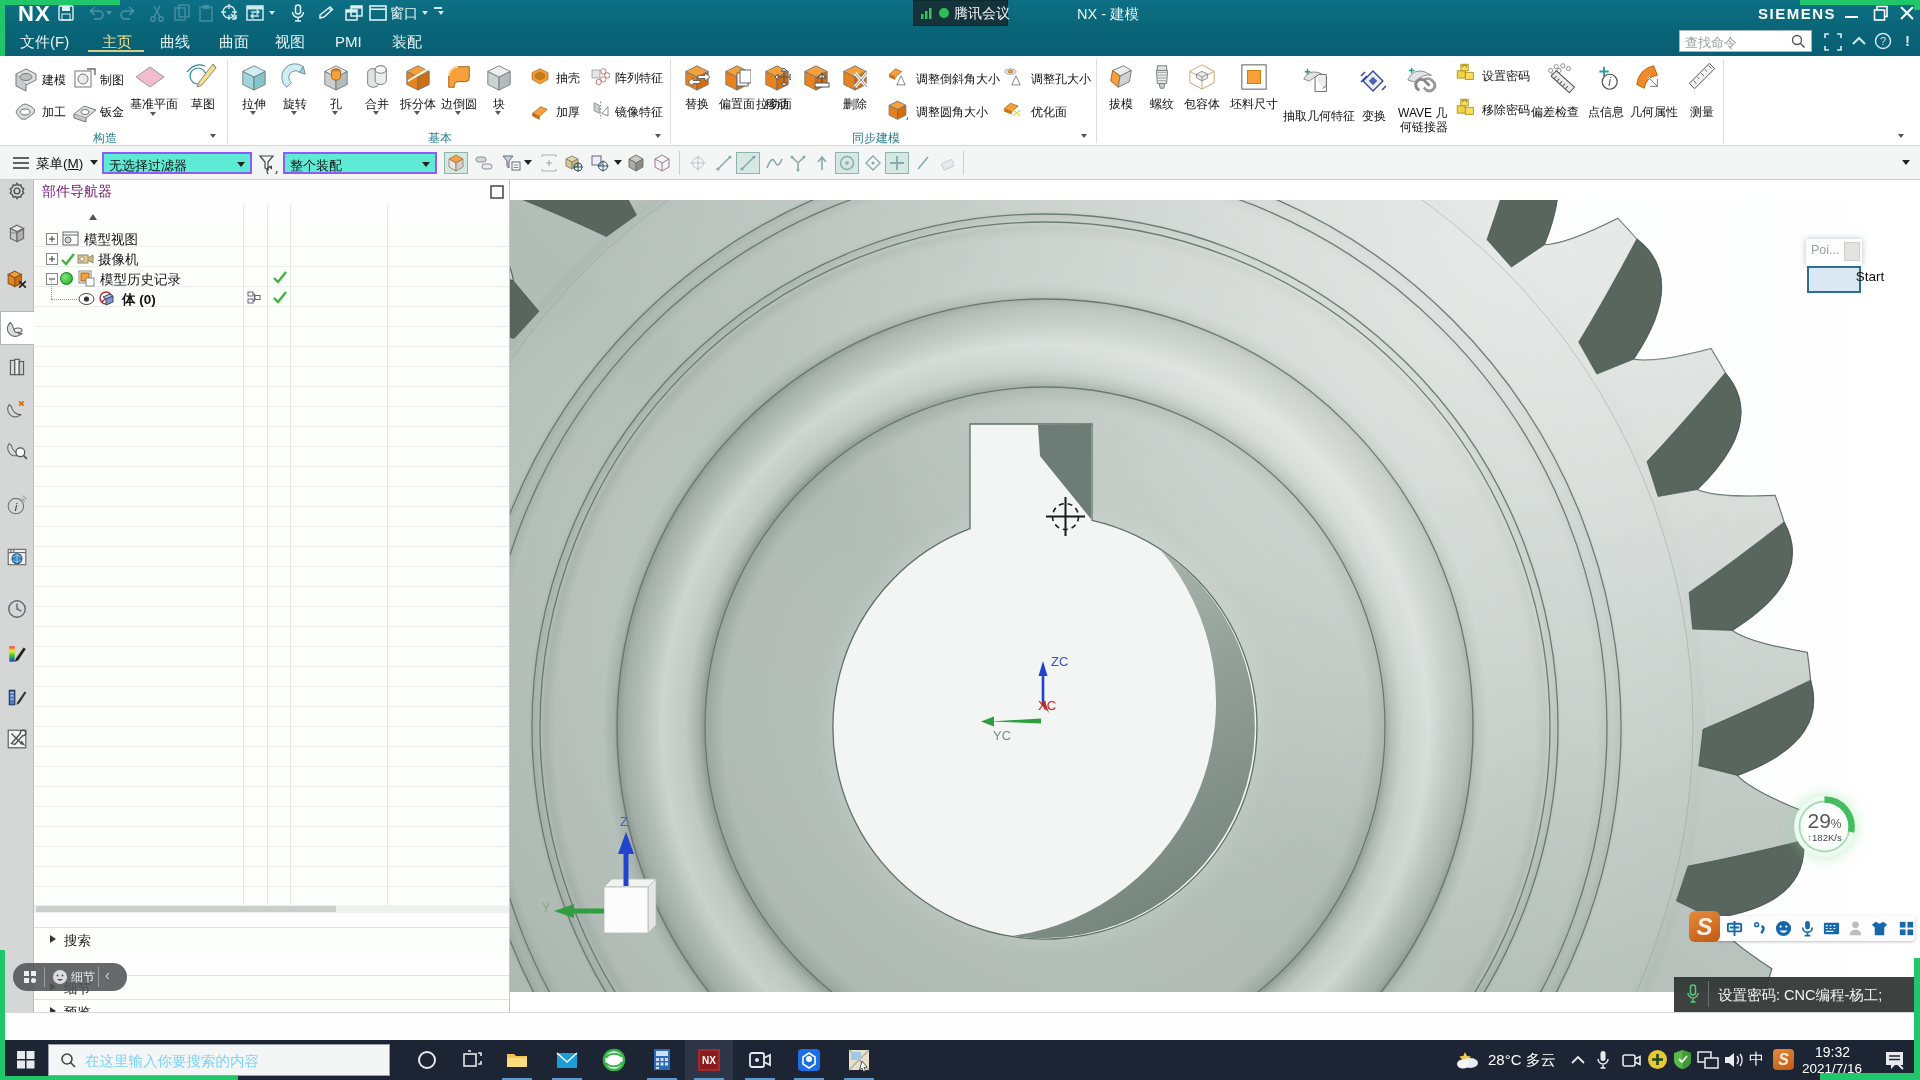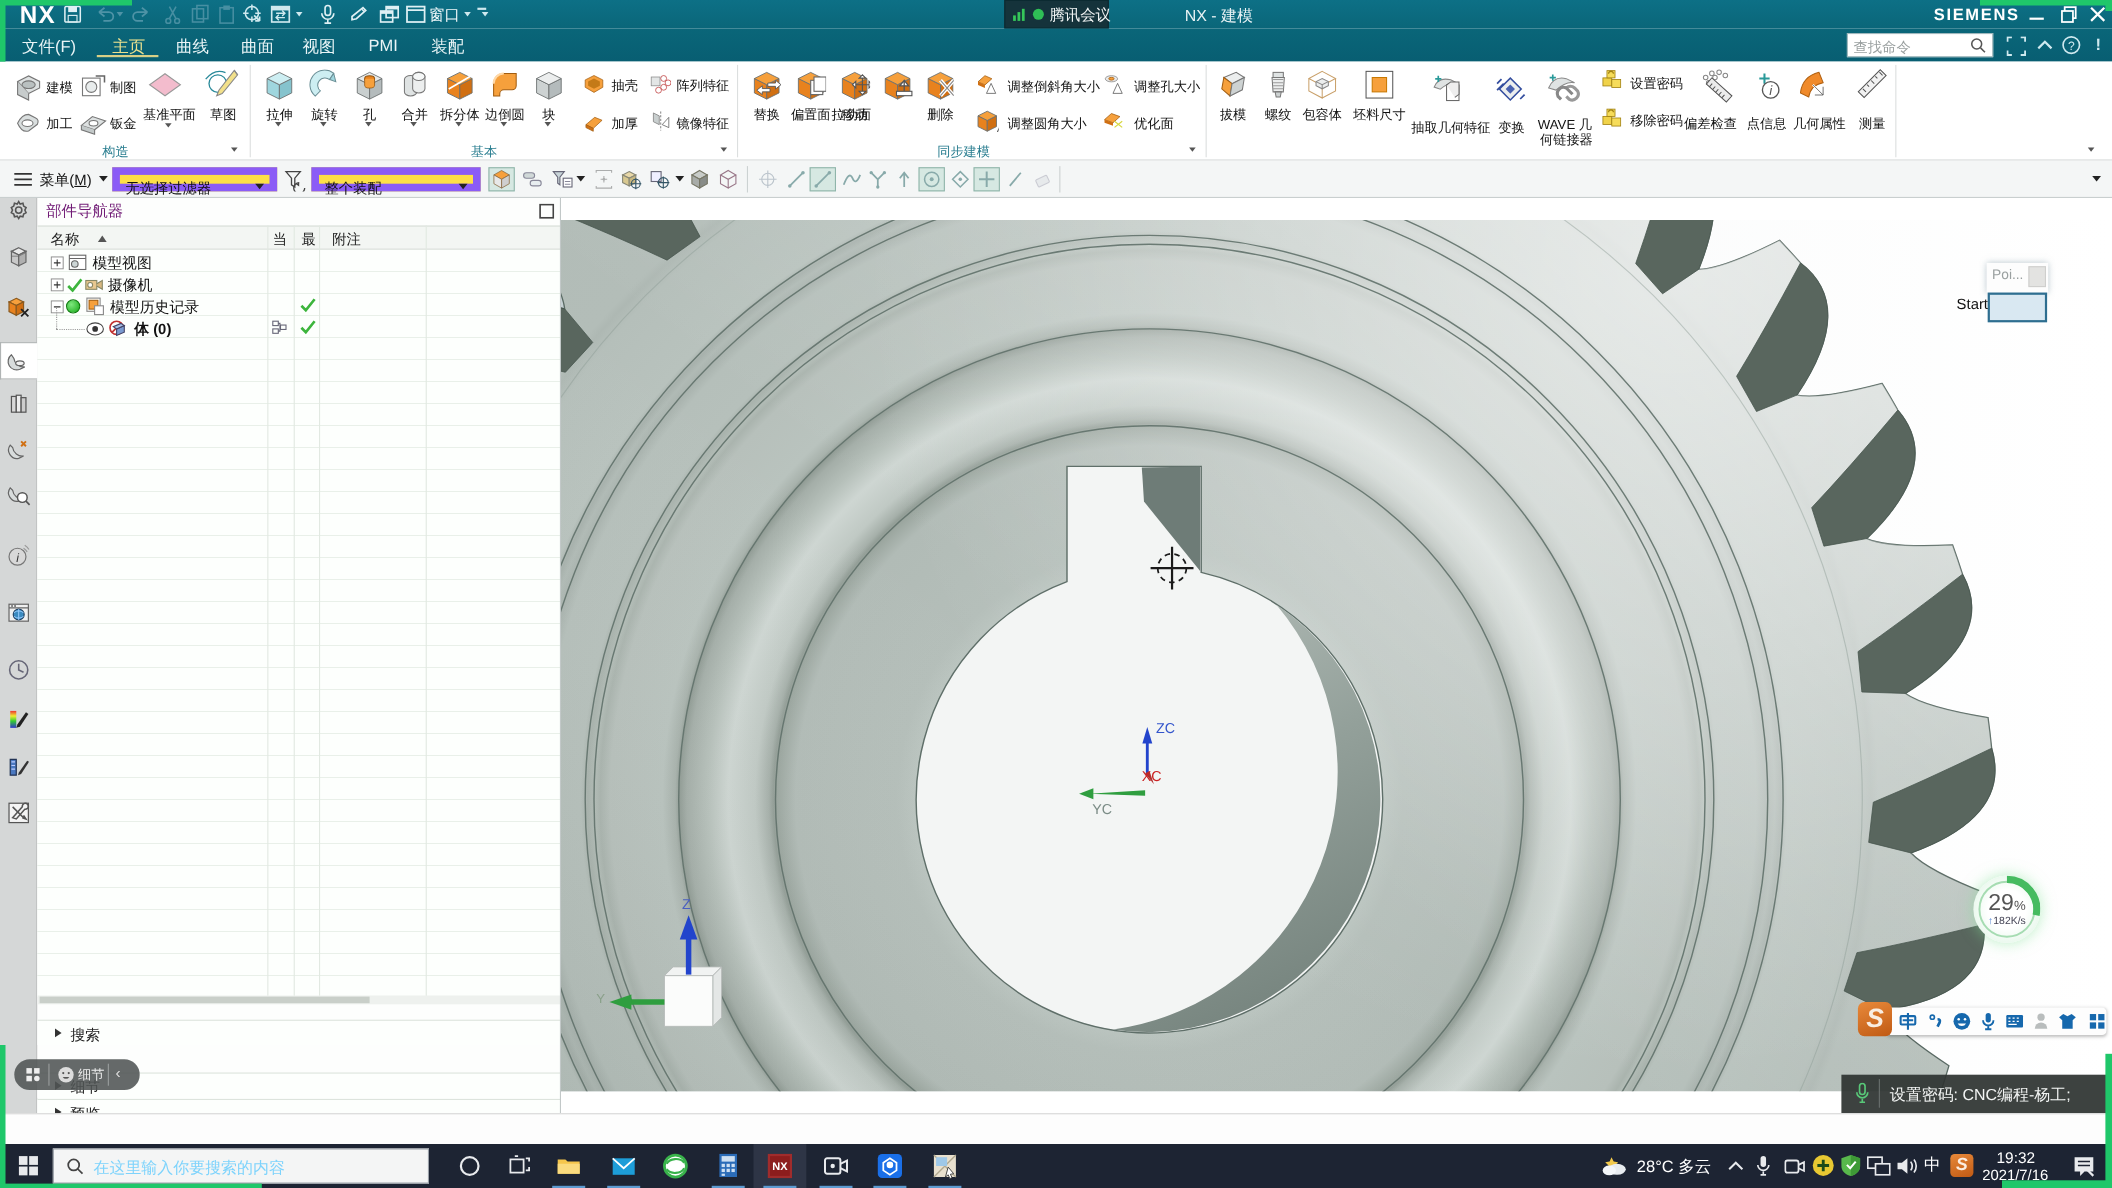--- a/index.html
+++ b/index.html
@@ -10,21 +10,21 @@
 .mitem{position:absolute;top:7px;font-size:15px;color:#e9f4f6}
 .qaticon{position:absolute;top:3px;height:20px;display:flex;align-items:center}
 
 #ribbon{position:absolute;left:0;top:56px;width:1920px;height:90px;background:#ffffff;border-bottom:1px solid #cfd4d4}
 .rlabel{position:absolute;font-size:12px;color:#111;white-space:nowrap}
 .rgroup{position:absolute;font-size:12px;color:#2a7e90;white-space:nowrap}
 .rsep{position:absolute;top:3px;width:1px;height:84px;background:#dcdfdf}
 .caret{position:absolute;width:0;height:0;border-left:3.5px solid transparent;border-right:3.5px solid transparent;border-top:4px solid #555}
 
 #qbar{position:absolute;left:0;top:146px;width:1920px;height:34px;background:#f4f6f6;border-bottom:1px solid #c9cfcf}
-.dd{position:absolute;top:6px;height:22px;background:#fde047;border:7px solid #8b5cf6;font-size:13px;color:#111}
+.dd{position:absolute;top:6px;height:22px;background:#5eead4;border:2px solid #8b5cf6;font-size:13px;color:#111}
 .dd span{position:absolute;left:5px;top:3px}
 .ddc{position:absolute;right:5px;top:8px;width:0;height:0;border-left:4px solid transparent;border-right:4px solid transparent;border-top:5px solid #222}
 
 #sidebar{position:absolute;left:0;top:180px;width:34px;height:832px;background:#d5d7d7;border-right:1px solid #b9bcbc}
 #panel{position:absolute;left:34px;top:180px;width:476px;height:832px;background:#fdfefd}
 #viewport{position:absolute;left:510px;top:180px;width:1410px;height:832px;background:#fff}
 .sic{position:absolute;left:5px;width:24px;height:24px;display:flex;align-items:center;justify-content:center}
 
 .ptitle{position:absolute;left:8px;top:3px;font-size:14px;color:#701a75}
 .phead{position:absolute;left:0;top:25px;width:476px;height:22px;background:#f3f6f3;border-top:1px solid #d8ddd8;border-bottom:1px solid #d8ddd8;font-size:13px;color:#222}
@@ -698,26 +698,20 @@
           <path d="M5 14 L13 5 a2.5 2.5 0 1 1 2 2 L8 15z" fill="none" stroke="#555" stroke-width="1.3"></path>
           <path d="M5 5 l9 9 m0 -2 l2 3 -3 -1" stroke="#555" stroke-width="1.3" fill="none"></path>
         </svg>
       </div>
 </div>
 <div id="panel">
 <div class="ptitle">部件导航器</div>
 <svg class="abs" style="left:456px;top:5px" width="14" height="14">
         <rect x="1" y="1" width="12" height="12" fill="none" stroke="#444" stroke-width="1.5"></rect>
       </svg>
-<div class="phead">
-        <span style="position:absolute;left:12px;top:3px">名称</span>
-        <span style="position:absolute;left:214px;top:3px">当</span>
-        <span style="position:absolute;left:240px;top:3px">最</span>
-        <span style="position:absolute;left:268px;top:3px">附注</span>
-      </div>
 <svg class="abs" style="left:54px;top:33px" width="10" height="8">
         <path d="M5 1 L9 7 H1 Z" fill="#555"></path>
       </svg>
 <div class="pgrid"></div>
 <div class="pvline" style="left:209px"></div>
 <div class="pvline" style="left:233px"></div>
 <div class="pvline" style="left:256px"></div>
 <div class="pvline" style="left:353px"></div>
 <svg class="abs" style="left:12px;top:53px" width="12" height="12">
         <rect x="0.5" y="0.5" width="11" height="11" fill="#fff" stroke="#888"></rect>
@@ -915,21 +909,21 @@
 <line x1="60" y1="711" x2="94" y2="711" stroke="#2f9e3f" stroke-width="5"></line>
             <polygon points="44,711 64,704 64,718" fill="#2f9e3f"></polygon>
 <text x="32" y="712" font-size="12" fill="#8aa08a">Y</text>
           </g>
 </svg>
 </div>
 <div class="abs" style="left:1296px;top:59px;width:56px;height:27px;background:#fdfdfd;box-shadow:0 0 6px rgba(150,170,180,0.7)"></div>
 <div class="abs" style="left:1301px;top:63px;font-size:12.5px;color:#9aa0a0">Poi...</div>
 <div class="abs" style="left:1334px;top:62px;width:16px;height:19px;background:#e3e3e1;border:1px solid #cfcfcd"></div>
 <div class="abs" style="left:1297px;top:86px;width:54px;height:27px;background:#d9e8f2;border:2px solid #2e6e90"></div>
-<div class="abs" style="left:1255px;top:86px;width:56px;height:21px;display:flex;align-items:center;justify-content:center;font-size:13.5px;color:#111">Start</div>
+<div class="abs" style="left:1332px;top:86px;width:56px;height:21px;display:flex;align-items:center;justify-content:center;font-size:13.5px;color:#111">Start</div>
 <div class="abs" style="left:1284px;top:616px;width:61px;height:61px;border-radius:50%;background:radial-gradient(circle,#ffffff 40%,#e8f8ec 75%,#f6fdf8 100%);box-shadow:0 0 14px rgba(130,225,150,0.55)"></div>
 <svg class="abs" style="left:1284px;top:616px" width="61" height="61">
         <circle cx="30.5" cy="30.5" r="25" fill="none" stroke="#a6dcb2" stroke-width="1.8"></circle>
         <path d="M30.5 3.5 A27 27 0 0 1 57 36" fill="none" stroke="#46bb60" stroke-width="6.5"></path>
       </svg>
 <div class="abs" style="left:1284px;top:629px;width:61px;text-align:center;font-size:21px;color:#555">29<span style="font-size:12px">%</span></div>
 <div class="abs" style="left:1284px;top:652px;width:61px;text-align:center;font-size:9.5px;color:#445"><span style="color:#4a7fd0">↑</span>182K/s</div>
 <div class="abs" style="left:1205px;top:736px;width:200px;height:25px;background:#fdfdfd;border-radius:4px;box-shadow:0 1px 3px rgba(0,0,0,0.25)"></div>
 <div class="abs" style="left:1179px;top:731px;width:31px;height:31px;border-radius:6px;background:linear-gradient(160deg,#e8893a,#c05a14);display:flex;align-items:center;justify-content:center;font-size:24px;font-weight:bold;color:#f8ede2;font-style:italic">S</div>
 <svg class="abs" style="left:1215px;top:739px" width="19" height="19" viewBox="0 0 20 20">

